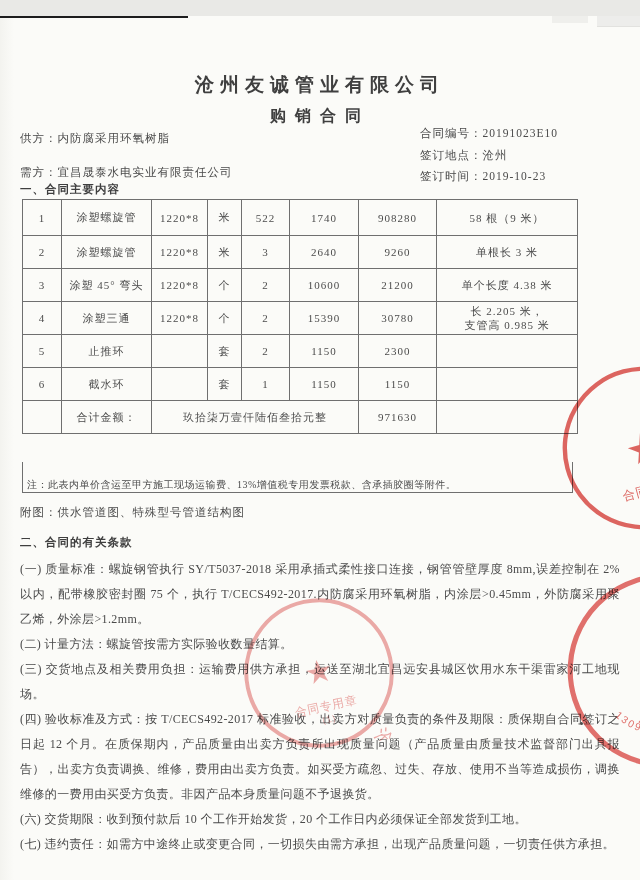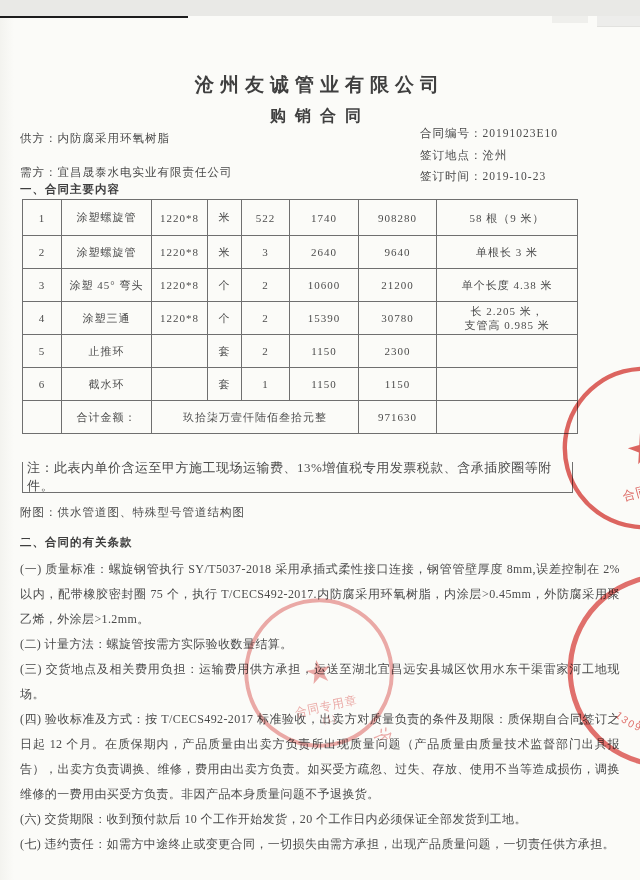--- a/index.html
+++ b/index.html
@@ -29,22 +29,22 @@
     border-collapse:collapse; table-layout:fixed; }
   table.items th, table.items td {
     border:1px solid #6f6f6f; font-weight:normal; text-align:center;
     font-size:11px; color:#4c4c4c; padding:1px 2px; letter-spacing:1px;
     overflow:hidden; }
   table.items th { font-size:11.5px; height:28px; }
   table.items tr { height:33px; }
   table.items tr.r1 { height:36px; }
   td.remark { white-space:pre-line; line-height:14px; }
   .note-box { top:446px; left:22px; width:545px; height:30px;
-    border:1px solid #6f6f6f; border-top:none; font-size:13px; color:#4c4c4c;
-    display:flex; align-items:center; padding-left:4px; letter-spacing:0.5px; }
+    border:1px solid #6f6f6f; border-top:none; font-size:10px; color:#4c4c4c;
+    display:flex; align-items:flex-end; padding-left:4px; letter-spacing:0.5px; }
   .attachment { top:489px; left:20px; font-size:11.5px; color:#4a4a4a; letter-spacing:1px; }
 
   .terms { top:541px; left:20px; width:600px; }
   .terms p { margin:0; font-size:12px; line-height:25px; color:#4a4a4a;
     text-align:justify; letter-spacing:0.4px; }
 
   .stamp { position:absolute; mix-blend-mode:multiply; pointer-events:none; }
   .artifact-topline { top:0; left:0; width:188px; height:2px; background:#1d1d1d; }
   .artifact-tr1 { top:0; left:552px; width:36px; height:7px; background:#efefec; }
   .artifact-tr2 { top:0; left:597px; width:43px; height:10px; background:#ededeb; border-bottom:1px solid #e2e2df; }
@@ -93,21 +93,21 @@
       <td>908280</td>
       <td class="remark">58 根（9 米）</td>
     </tr>
     <tr>
       <td>2</td>
       <td>涂塑螺旋管</td>
       <td>1220*8</td>
       <td>米</td>
       <td>3</td>
       <td>2640</td>
-      <td>9640</td>
+      <td>9260</td>
       <td class="remark">单根长 3 米</td>
     </tr>
     <tr>
       <td>3</td>
       <td>涂塑 45° 弯头</td>
       <td>1220*8</td>
       <td>个</td>
       <td>2</td>
       <td>10600</td>
       <td>21200</td>

